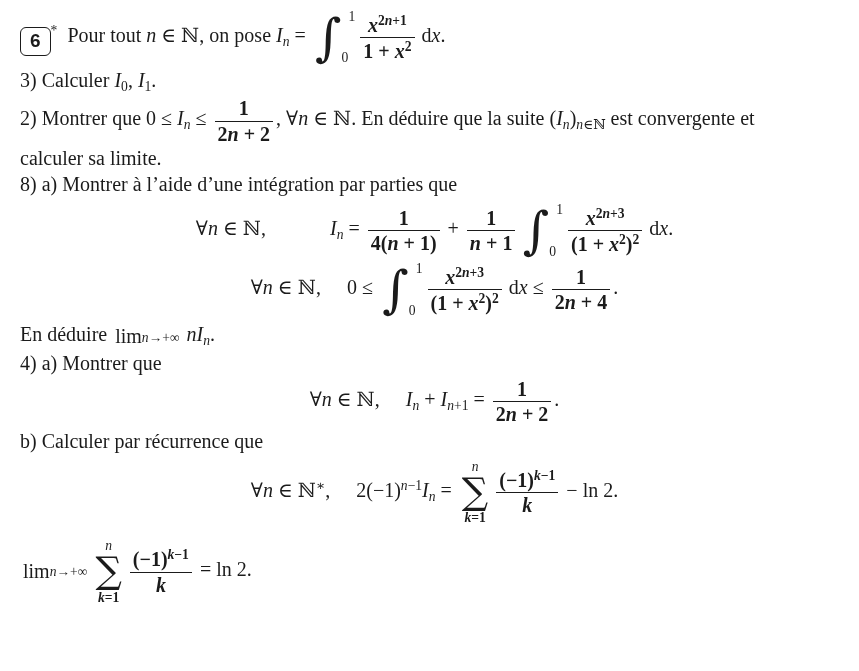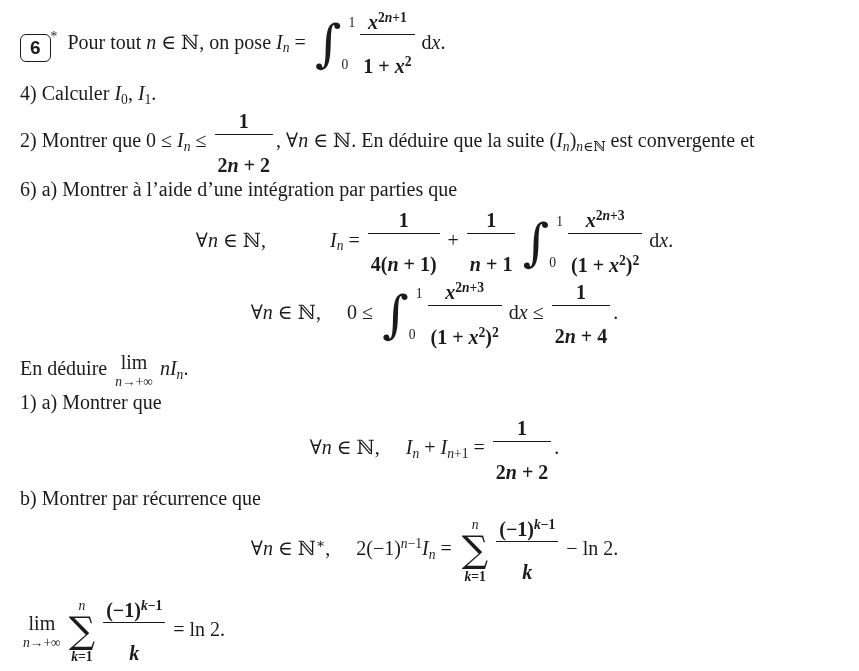--- a/index.html
+++ b/index.html
@@ -11,72 +11,73 @@
     font-size: 20px;
   }
   .page { padding: 6px 10px 0 20px; }
   .tline { line-height: 1.3; }
   .disp { text-align: center; }
   .mi { font-style: italic; }
   .ssup { font-size: 0.68em; vertical-align: 0.52em; }
   .ssub { font-size: 0.68em; vertical-align: -0.28em; }
   .frac { display: inline-block; text-align: center; vertical-align: middle; line-height: 1.12; margin: 0 3px; font-weight: bold; }
   .fnum { display: block; padding: 0 3px 1px; }
-  .fden { display: block; border-top: 1px solid currentColor; padding: 19px 3px 0; }
+  .fden { display: block; border-top: 1px solid currentColor; padding: 1px 3px 0; }
   .int { display: inline-block; position: relative; vertical-align: middle; padding: 2px 14px 2px 0; margin: 0 2px 0 4px; }
   .isign { font-size: 2.55em; line-height: 1; font-family: "DejaVu Serif", serif; }
   .iup { position: absolute; top: -2px; right: 0; font-size: 0.68em; }
   .ilo { position: absolute; bottom: -2px; right: 7px; font-size: 0.68em; }
   .sum { display: inline-flex; flex-direction: column; align-items: center; vertical-align: middle; line-height: 1; margin: 0 5px; }
   .stop { font-size: 0.68em; margin-bottom: 1px; }
   .ssign { font-size: 1.85em; line-height: 0.95; font-family: "DejaVu Serif", serif; }
   .sbot { font-size: 0.68em; margin-top: 2px; font-weight: bold; }
-  .limop { display: inline-flex; flex-direction: column; align-items: center; vertical-align: middle; line-height: 1.05; margin: 0 3px; }
+  .limop { display: inline-flex; flex-direction: row; align-items: center; vertical-align: middle; line-height: 1.05; margin: 0 3px; }
   .lsub { font-size: 0.68em; margin-top: 2px; }
   .exnum { display: inline-block; border: 1.6px solid #1b1b1b; border-radius: 6px; padding: 1px 9px; font-family: "Liberation Sans", "DejaVu Sans", sans-serif; font-weight: 700; font-size: 0.95em; vertical-align: -5px; }
   .introgap { margin-left: 10px; text-align: right; }
   .ml4 { margin-left: 4px; }
   .gap-lg { display: inline-block; width: 64px; }
   .gap-md { display: inline-block; width: 26px; }
   .l1 { margin: 4px 0 2px; }
   .mt2 { margin-top: 2px; }
   .mt4 { margin-top: 4px; }
   .mt6 { margin-top: 6px; }
   .mt8 { margin-top: 8px; }
   .mt14 { margin-top: 14px; }
 </style>
 </head>
 <body style="background: rgb(255, 255, 255); color: rgb(27, 27, 27);">
 
 <div class="page">
 
   <div class="tline l1"><span class="exnum">6</span><span class="ssup">*</span><span class="introgap">Pour tout </span><span class="mi">n</span><span> ∈ ℕ, on pose </span><span class="mi">I</span><span class="ssub mi">n</span><span> = </span><span class="int"><span class="isign">∫</span><span class="iup">1</span><span class="ilo">0</span></span><span class="frac"><span class="fnum"><span class="mi">x</span><span class="ssup"><span>2</span><span class="mi">n</span><span>+1</span></span></span><span class="fden"><span>1 + </span><span class="mi">x</span><span class="ssup">2</span></span></span><span class="ml4">d</span><span class="mi">x</span><span>.</span></div>
 
-  <div class="tline mt2"><span>4) Calculer </span><span class="mi">I</span><span class="ssub">0</span><span>, </span><span class="mi">I</span><span class="ssub">1</span><span>.</span></div>
+  <div class="tline mt2"><span>3) Calculer </span><span class="mi">I</span><span class="ssub">0</span><span>, </span><span class="mi">I</span><span class="ssub">1</span><span>.</span></div>
 
   <div class="tline mt2"><span>2) Montrer que 0 ≤ </span><span class="mi">I</span><span class="ssub mi">n</span><span> ≤ </span><span class="frac"><span class="fnum">1</span><span class="fden"><span>2</span><span class="mi">n</span><span> + 2</span></span></span><span>, </span><span>∀</span><span class="mi">n</span><span> ∈ ℕ. En déduire que la suite (</span><span class="mi">I</span><span class="ssub mi">n</span><span>)</span><span class="ssub"><span class="mi">n</span><span>∈ℕ</span></span><span> est convergente et</span></div>
 
+  <div class="tline">calculer sa limite.</div>
 
-  <div class="tline">6) a) Montrer à l’aide d’une intégration par parties que</div>
+  <div class="tline">8) a) Montrer à l’aide d’une intégration par parties que</div>
 
   <div class="tline disp mt6"><span>∀</span><span class="mi">n</span><span> ∈ ℕ,</span><span class="gap-lg"></span><span class="mi">I</span><span class="ssub mi">n</span><span> = </span><span class="frac"><span class="fnum">1</span><span class="fden"><span>4(</span><span class="mi">n</span><span> + 1)</span></span></span><span> + </span><span class="frac"><span class="fnum">1</span><span class="fden"><span class="mi">n</span><span> + 1</span></span></span><span class="int"><span class="isign">∫</span><span class="iup">1</span><span class="ilo">0</span></span><span class="frac"><span class="fnum"><span class="mi">x</span><span class="ssup"><span>2</span><span class="mi">n</span><span>+3</span></span></span><span class="fden"><span>(1 + </span><span class="mi">x</span><span class="ssup">2</span><span>)</span><span class="ssup">2</span></span></span><span class="ml4">d</span><span class="mi">x</span><span>.</span></div>
 
 
   <div class="tline disp mt4"><span>∀</span><span class="mi">n</span><span> ∈ ℕ,</span><span class="gap-md"></span><span>0 ≤ </span><span class="int"><span class="isign">∫</span><span class="iup">1</span><span class="ilo">0</span></span><span class="frac"><span class="fnum"><span class="mi">x</span><span class="ssup"><span>2</span><span class="mi">n</span><span>+3</span></span></span><span class="fden"><span>(1 + </span><span class="mi">x</span><span class="ssup">2</span><span>)</span><span class="ssup">2</span></span></span><span class="ml4">d</span><span class="mi">x</span><span> ≤ </span><span class="frac"><span class="fnum">1</span><span class="fden"><span>2</span><span class="mi">n</span><span> + 4</span></span></span><span>.</span></div>
 
   <div class="tline mt4"><span>En déduire </span><span class="limop">
         <span>lim</span>
         <span class="lsub"><span class="mi">n</span><span>→+∞</span></span>
       </span><span class="mi ml4">n</span><span class="mi">I</span><span class="ssub mi">n</span><span>.</span></div>
 
-  <div class="tline">1) a) Montrer que</div>
+  <div class="tline">4) a) Montrer que</div>
 
   <div class="tline disp mt2"><span>∀</span><span class="mi">n</span><span> ∈ ℕ,</span><span class="gap-md"></span><span class="mi">I</span><span class="ssub mi">n</span><span> + </span><span class="mi">I</span><span class="ssub"><span class="mi">n</span><span>+1</span></span><span> = </span><span class="frac"><span class="fnum">1</span><span class="fden"><span>2</span><span class="mi">n</span><span> + 2</span></span></span><span>.</span></div>
 
-  <div class="tline mt2">b) Montrer par récurrence que</div>
+  <div class="tline mt2">b) Calculer par récurrence que</div>
 
   <div class="tline disp mt6"><span>∀</span><span class="mi">n</span><span> ∈ ℕ</span><span class="ssup">∗</span><span>,</span><span class="gap-md"></span><span>2(−1)</span><span class="ssup"><span class="mi">n</span><span>−1</span></span><span class="mi">I</span><span class="ssub mi">n</span><span> = </span><span class="sum">
         <span class="stop mi">n</span>
         <span class="ssign">∑</span>
         <span class="sbot"><span class="mi">k</span><span>=1</span></span>
       </span><span class="frac"><span class="fnum"><span>(−1)</span><span class="ssup"><span class="mi">k</span><span>−1</span></span></span><span class="fden mi">k</span></span><span> − </span><span>ln 2.</span></div>
 
   <div class="tline mt14"><span class="limop">
         <span>lim</span>
         <span class="lsub"><span class="mi">n</span><span>→+∞</span></span>

